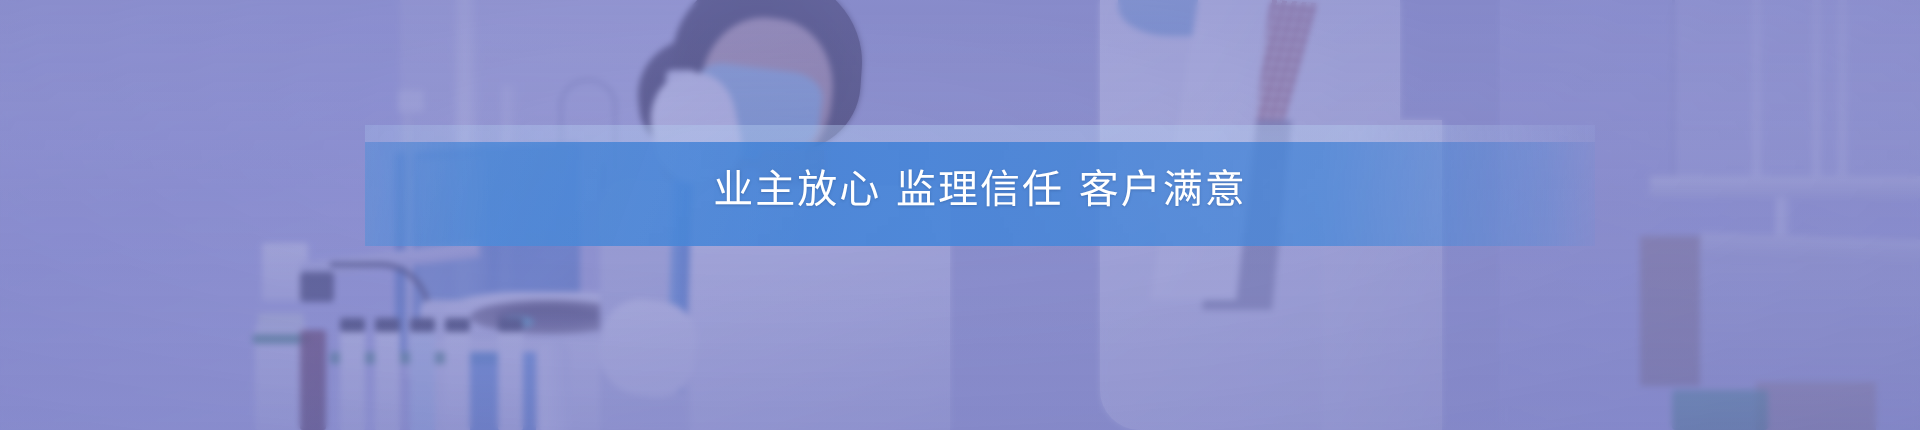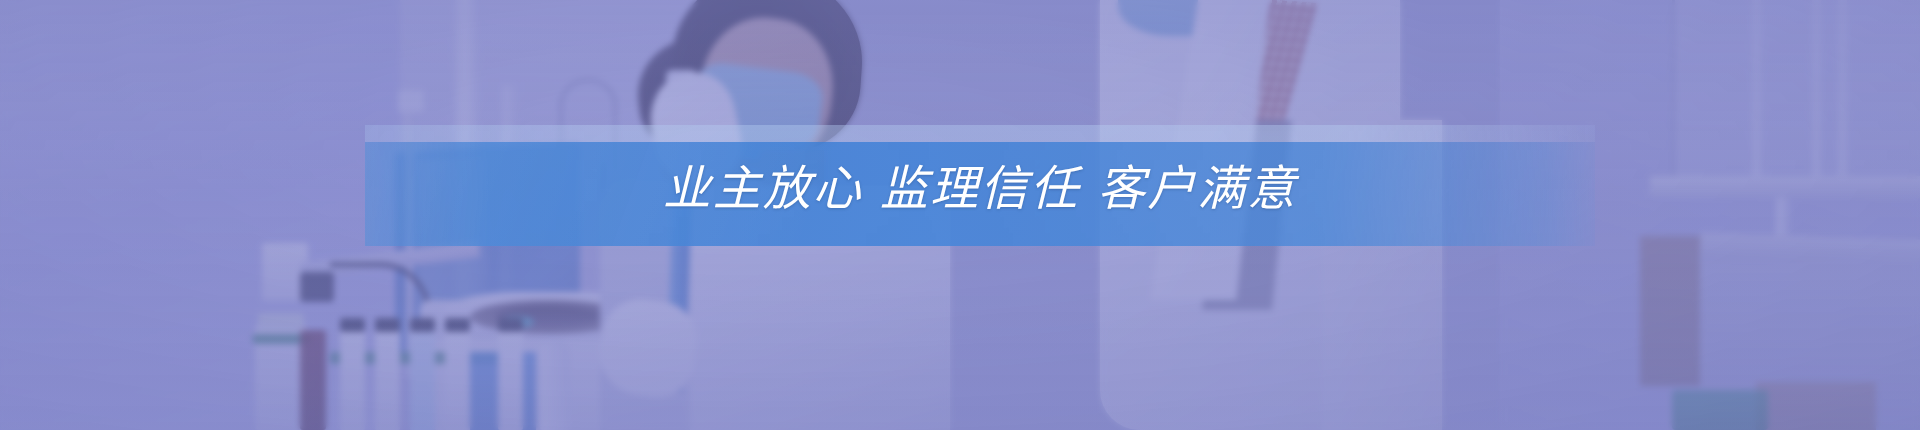--- a/index.html
+++ b/index.html
@@ -357,26 +357,25 @@
     background:linear-gradient(110deg,rgba(255,255,255,.10) 0%,rgba(255,255,255,0) 38%);
   }
 
   
   .copy{
     position:absolute;left:365px;top:138px;width:1230px;height:110px;
     display:flex;flex-direction:column;align-items:center;justify-content:center;
     text-align:center;
   }
   .headline{
-    color:#fff;font-size:48px;line-height:1.12;font-weight:400;
+    color:#fff;font-size:40px;line-height:1.12;font-weight:400;
     letter-spacing:2px;white-space:nowrap;
     font-family:"DejaVu Sans","Liberation Sans",sans-serif;
     text-shadow:0 1px 3px rgba(22,52,104,.30);
     margin:0 0 8px 0;
-    font-style:italic;
   }
   .subhead{
     color:#f3f7fd;font-size:17px;line-height:1.2;font-weight:400;
     letter-spacing:.25px;white-space:nowrap;margin:0;
     font-family:"Liberation Sans","DejaVu Sans",sans-serif;
     text-shadow:0 1px 2px rgba(22,52,104,.28);
   }
 </style>
 </head>
 <body>

